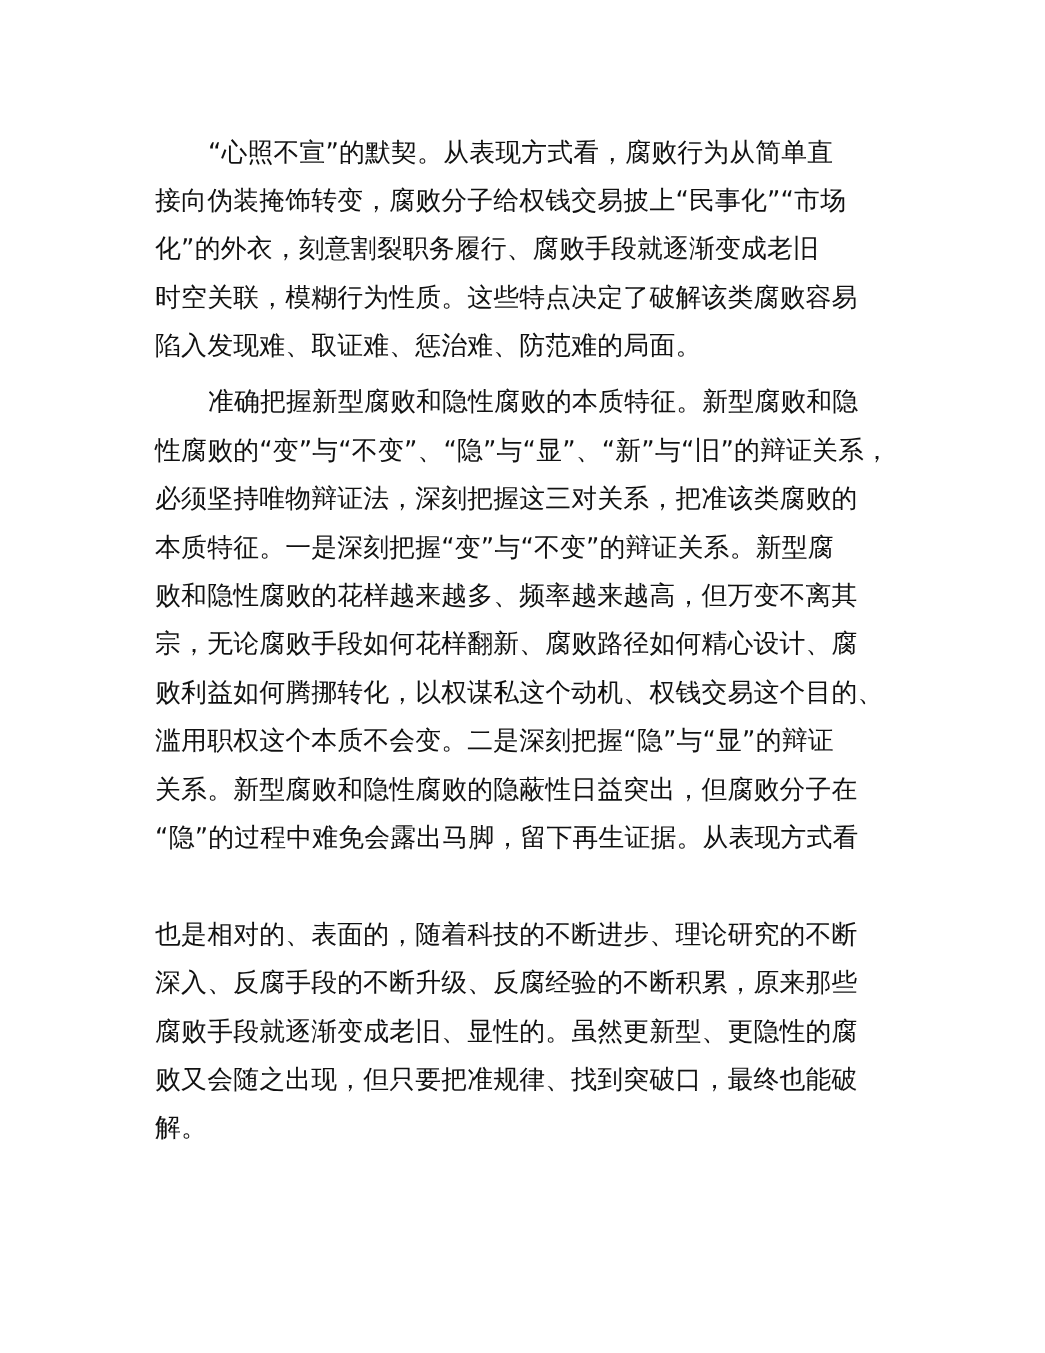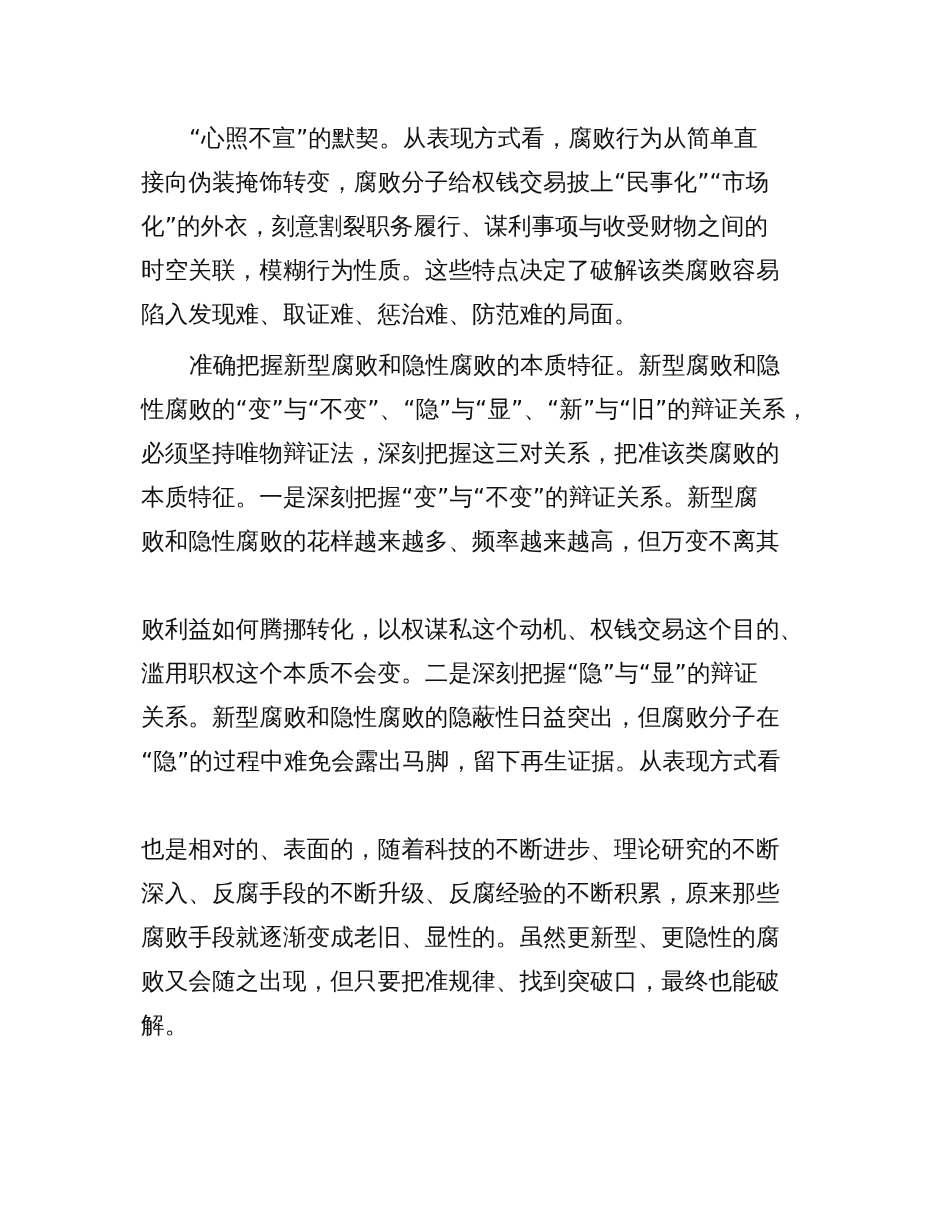--- a/index.html
+++ b/index.html
@@ -36,29 +36,30 @@
       left: 189px;
     }
   </style>
 </head>
 <body>
 
 <div class="page">
 
   <div class="line indent" style="top:116px">“心照不宣”的默契。从表现方式看，腐败行为从简单直</div>
   <div class="line" style="top:160px">接向伪装掩饰转变，腐败分子给权钱交易披上“民事化”“市场</div>
-  <div class="line" style="top:204px">化”的外衣，刻意割裂职务履行、谋利事项与收受财物之间的</div>
+  <div class="line" style="top:204px">化”的外衣，刻意割裂职务履行、腐败手段就逐渐变成老旧</div>
   <div class="line" style="top:248px">时空关联，模糊行为性质。这些特点决定了破解该类腐败容易</div>
   <div class="line" style="top:292px">陷入发现难、取证难、惩治难、防范难的局面。</div>
 
   <div class="line indent" style="top:343px">准确把握新型腐败和隐性腐败的本质特征。新型腐败和隐</div>
   <div class="line" style="top:387px">性腐败的“变”与“不变”、“隐”与“显”、“新”与“旧”的辩证关系，</div>
   <div class="line" style="top:431px">必须坚持唯物辩证法，深刻把握这三对关系，把准该类腐败的</div>
   <div class="line" style="top:475px">本质特征。一是深刻把握“变”与“不变”的辩证关系。新型腐</div>
   <div class="line" style="top:519px">败和隐性腐败的花样越来越多、频率越来越高，但万变不离其</div>
+  <div class="line" style="top:563px">宗，无论腐败手段如何花样翻新、腐败路径如何精心设计、腐</div>
   <div class="line" style="top:607px">败利益如何腾挪转化，以权谋私这个动机、权钱交易这个目的、</div>
   <div class="line" style="top:695px">关系。新型腐败和隐性腐败的隐蔽性日益突出，但腐败分子在</div>
   <div class="line" style="top:651px">滥用职权这个本质不会变。二是深刻把握“隐”与“显”的辩证</div>
   <div class="line" style="top:739px">“隐”的过程中难免会露出马脚，留下再生证据。从表现方式看</div>
   <div class="line" style="top:827px">也是相对的、表面的，随着科技的不断进步、理论研究的不断</div>
   <div class="line" style="top:871px">深入、反腐手段的不断升级、反腐经验的不断积累，原来那些</div>
   <div class="line" style="top:915px">腐败手段就逐渐变成老旧、显性的。虽然更新型、更隐性的腐</div>
   <div class="line" style="top:959px">败又会随之出现，但只要把准规律、找到突破口，最终也能破</div>
   <div class="line" style="top:1003px">解。</div>
 

